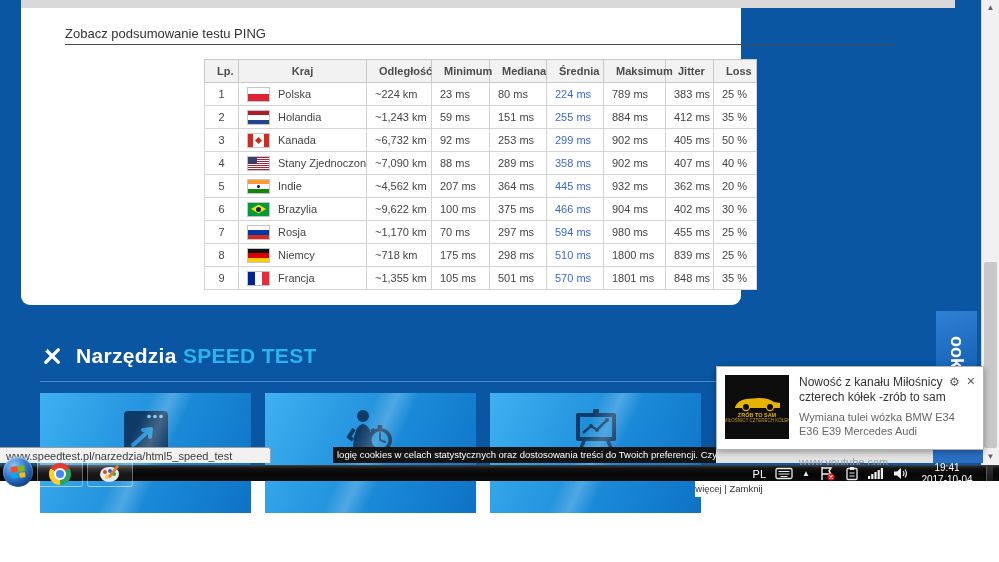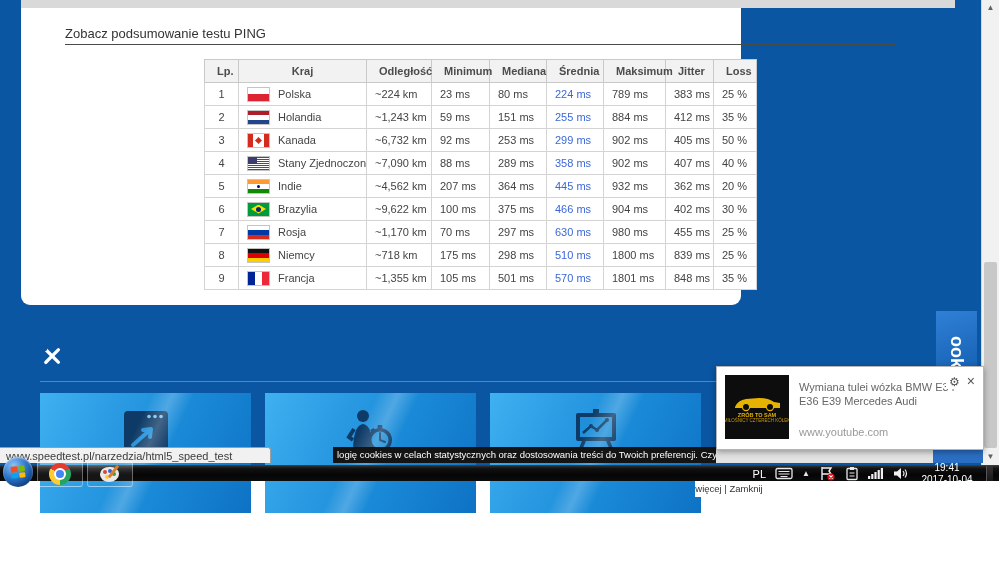--- a/index.html
+++ b/index.html
@@ -271,21 +271,21 @@
             <td class="c">7</td>
             <td>
               <div class="country-cell">
                 <span class="flag flag-ru"></span>
                 <span>Rosja</span>
               </div>
             </td>
             <td>~1,170 km</td>
             <td>70 ms</td>
             <td>297 ms</td>
-            <td class="avg">630 ms</td>
+            <td class="avg">594 ms</td>
             <td>980 ms</td>
             <td>455 ms</td>
             <td>25 %</td>
           </tr>
           <tr>
             <td class="c">8</td>
             <td>
               <div class="country-cell">
                 <span class="flag flag-de"></span>
                 <span>Niemcy</span>
@@ -320,20 +320,21 @@
   </div>
 
   <div class="tools-head">
     <svg width="24" height="24" viewBox="0 0 24 24">
       <g fill="#ffffff">
         <rect x="10.5" y="1.5" width="3.2" height="21" rx="1.4" transform="rotate(45 12 12)"></rect>
         <rect x="10.5" y="1.5" width="3.2" height="21" rx="1.4" transform="rotate(-45 12 12)"></rect>
       </g>
       <circle cx="4.6" cy="4.6" r="2.6" fill="#0a56a3"></circle>
     </svg>
+    <div class="tools-title"><span>Narzędzia</span> <span class="accent">SPEED TEST</span></div>
   </div>
   <div class="tools-rule"></div>
 
   <div class="tool-card" style="left:40px">
     <svg width="54" height="52" viewBox="0 0 54 52">
       <rect x="5" y="4" width="44" height="40" rx="4" fill="#0d3a66"></rect>
       <circle cx="30" cy="9.5" r="1.8" fill="#7fc3ef"></circle>
         <circle cx="36" cy="9.5" r="1.8" fill="#7fc3ef"></circle>
         <circle cx="42" cy="9.5" r="1.8" fill="#7fc3ef"></circle>
       <path d="M14 38 L32 22 M32 22 l-8 1 M32 22 l-1 8" stroke="#1e8fd8" stroke-width="4" fill="none" stroke-linecap="round"></path>
@@ -383,20 +384,21 @@
     <div class="popup-thumb">
       <svg width="50" height="20" viewBox="0 0 50 20">
         <path d="M3 15 Q6 8 14 7 L27 6 Q36 6 42 10 L48 11 V16 H3 Z" fill="#e6b400"></path>
         <circle cx="14" cy="15" r="3.6" fill="#0d0d0d" stroke="#e6b400" stroke-width="1.2"></circle>
         <circle cx="38" cy="15" r="3.6" fill="#0d0d0d" stroke="#e6b400" stroke-width="1.2"></circle>
       </svg>
       <div class="thumb-line1">ZRÓB TO SAM</div>
       <div class="thumb-line2">MIŁOŚNICY CZTERECH KÓŁEK</div>
     </div>
     <div class="popup-body">
+      <div class="popup-title">Nowość z kanału Miłośnicy czterech kółek -zrób to sam</div>
       <div class="popup-text">Wymiana tulei wózka BMW E34 E36 E39 Mercedes Audi</div>
       <div class="popup-source">www.youtube.com</div>
       <div class="popup-actions">
         <span class="popup-gear">⚙</span>
         <span class="popup-close">×</span>
       </div>
     </div>
   </div>
 
   <div class="taskbar">

